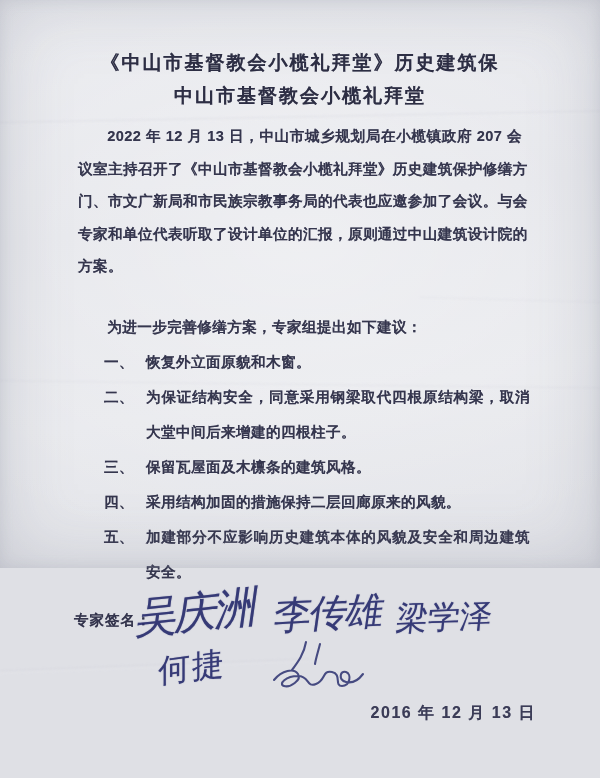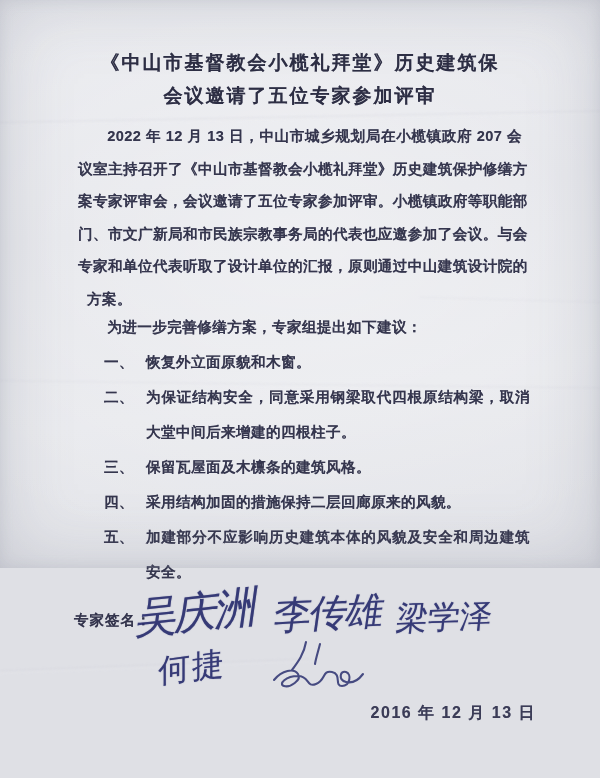--- a/index.html
+++ b/index.html
@@ -37,21 +37,21 @@
   .doc-title .tline{display:block;}
 
   .body-text{
     position:absolute;left:78px;right:78px;top:120px;
     font-size:14.6px;line-height:32.6px;font-weight:600;
     letter-spacing:.4px;color:#35364e;
     text-shadow:0 0 .5px rgba(53,54,78,.5);
   }
   .jline{text-align:justify;text-align-last:justify;white-space:nowrap;}
   .jline.indent{padding-left:2em;}
-  .jline.last{text-align-last:left;white-space:normal;margin-left:9px;}
+  .jline.last{text-align-last:left;white-space:normal;}
 
   .para-intro{
     position:absolute;left:78px;right:70px;top:311px;
     font-size:14.6px;line-height:33px;font-weight:600;letter-spacing:.4px;
     text-indent:2em;text-shadow:0 0 .5px rgba(53,54,78,.5);
   }
   .suggestions{
     position:absolute;left:104px;right:70px;top:345px;
     margin:0;padding:0;list-style:none;
     font-size:14.6px;line-height:35px;font-weight:600;letter-spacing:.4px;
@@ -89,27 +89,26 @@
 <div class="photo">
   <div class="crease c1"></div>
   <div class="crease c2"></div>
   <div class="crease c3"></div>
   <div class="crease c4"></div>
 
   <div class="page">
 
     <h1 class="doc-title">
       <span class="tline">《中山市基督教会小榄礼拜堂》历史建筑保</span>
-      <span class="tline">会议邀请了五位专家参加评审</span>
+      <span class="tline">中山市基督教会小榄礼拜堂</span>
     </h1>
 
     <div class="body-text">
       <div class="jline indent">2022 年 12 月 13 日，中山市城乡规划局在小榄镇政府 207 会</div>
       <div class="jline">议室主持召开了《中山市基督教会小榄礼拜堂》历史建筑保护修缮方</div>
-      <div class="jline">案专家评审会，会议邀请了五位专家参加评审。小榄镇政府等职能部</div>
       <div class="jline">门、市文广新局和市民族宗教事务局的代表也应邀参加了会议。与会</div>
       <div class="jline">专家和单位代表听取了设计单位的汇报，原则通过中山建筑设计院的</div>
       <div class="jline last">方案。</div>
     </div>
 
     <div class="para-intro">为进一步完善修缮方案，专家组提出如下建议：</div>
 
     <ol class="suggestions">
       <li class="sug">
         <span class="num">一、</span>

